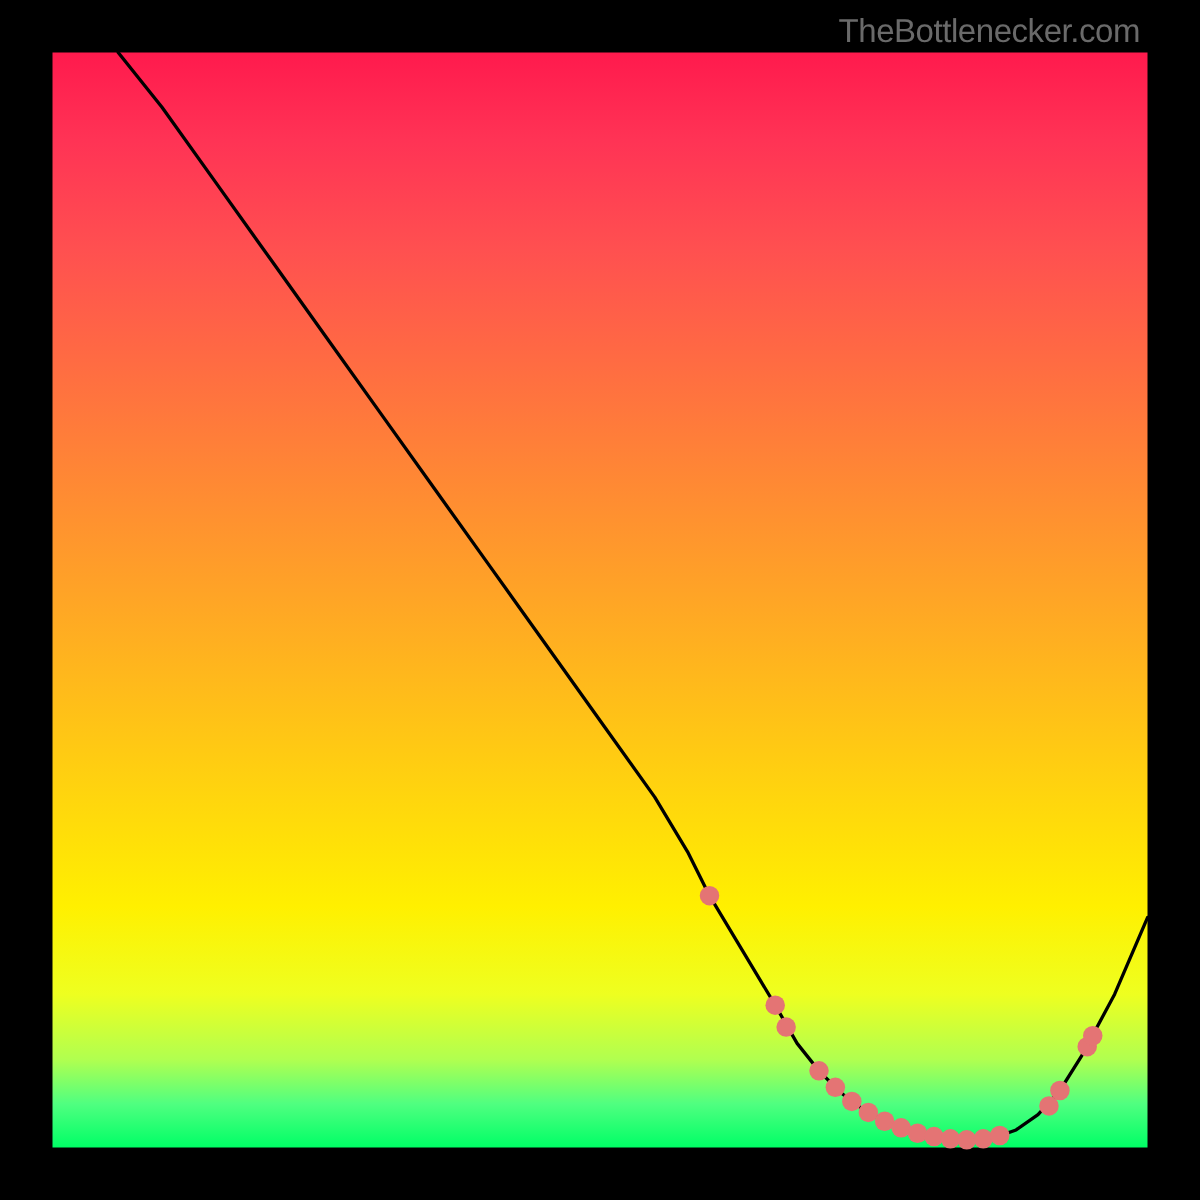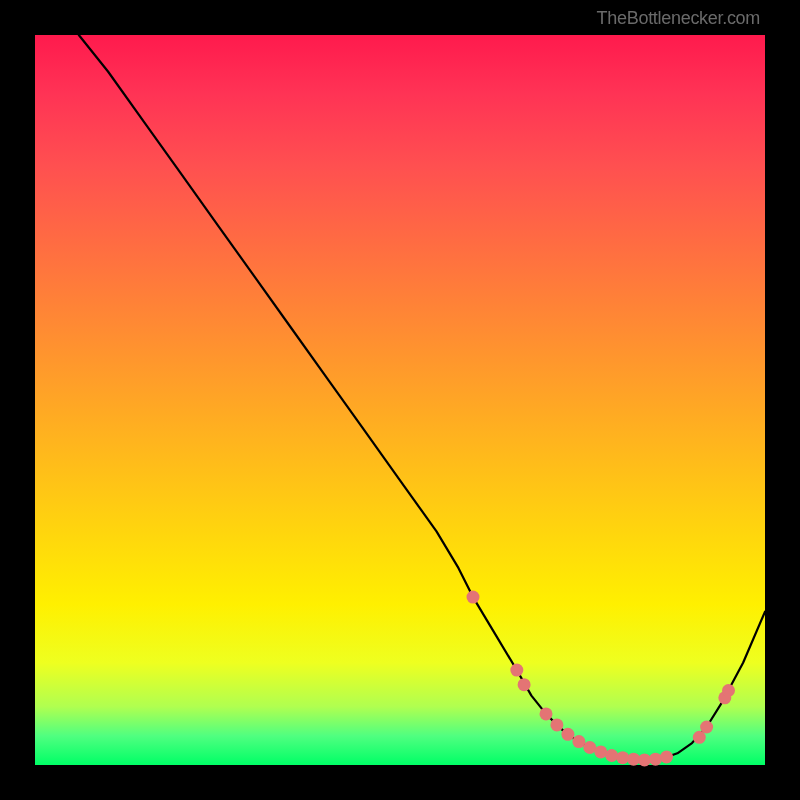--- a/index.html
+++ b/index.html
@@ -28,21 +28,21 @@
       #eeff20 86%,
       #b0ff50 92%,
       #50ff80 96%,
       #00ff66 100%);
   }
   .watermark {
     position: absolute;
     top: 8px;
     right: 40px;
     font-family: Arial, Helvetica, sans-serif;
-    font-size: 18px;
+    font-size: 22px;
     color: #6a6a6a;
     font-weight: 500;
     letter-spacing: -0.3px;
   }
   svg.curve-layer {
     position: absolute;
     left: 0;
     top: 0;
     width: 730px;
     height: 730px;

